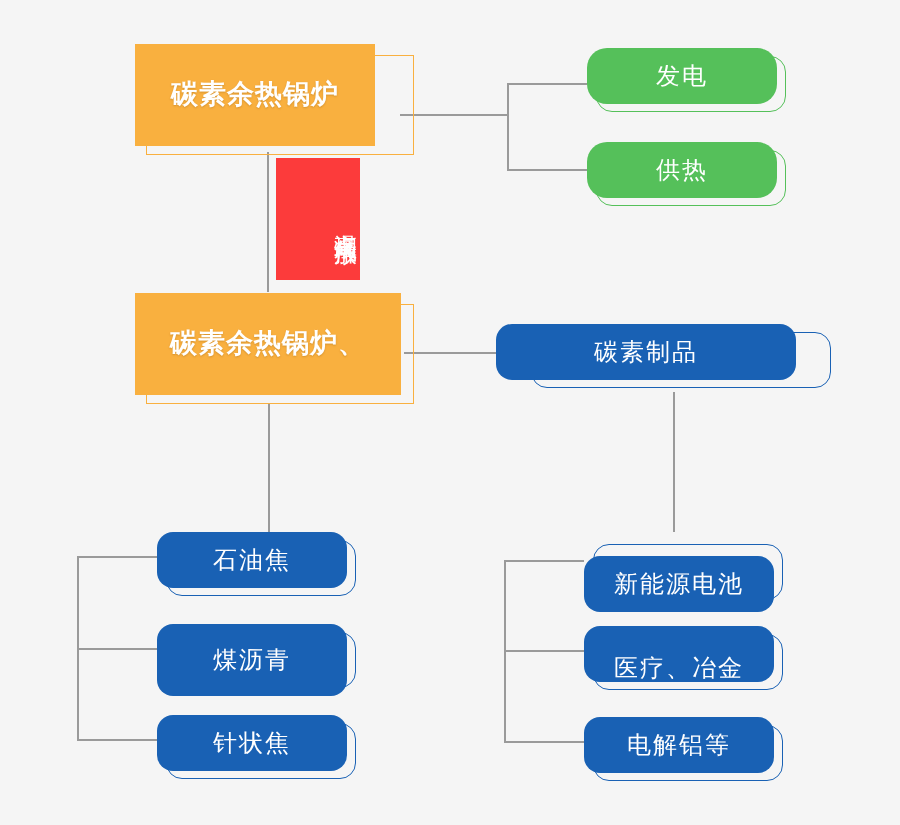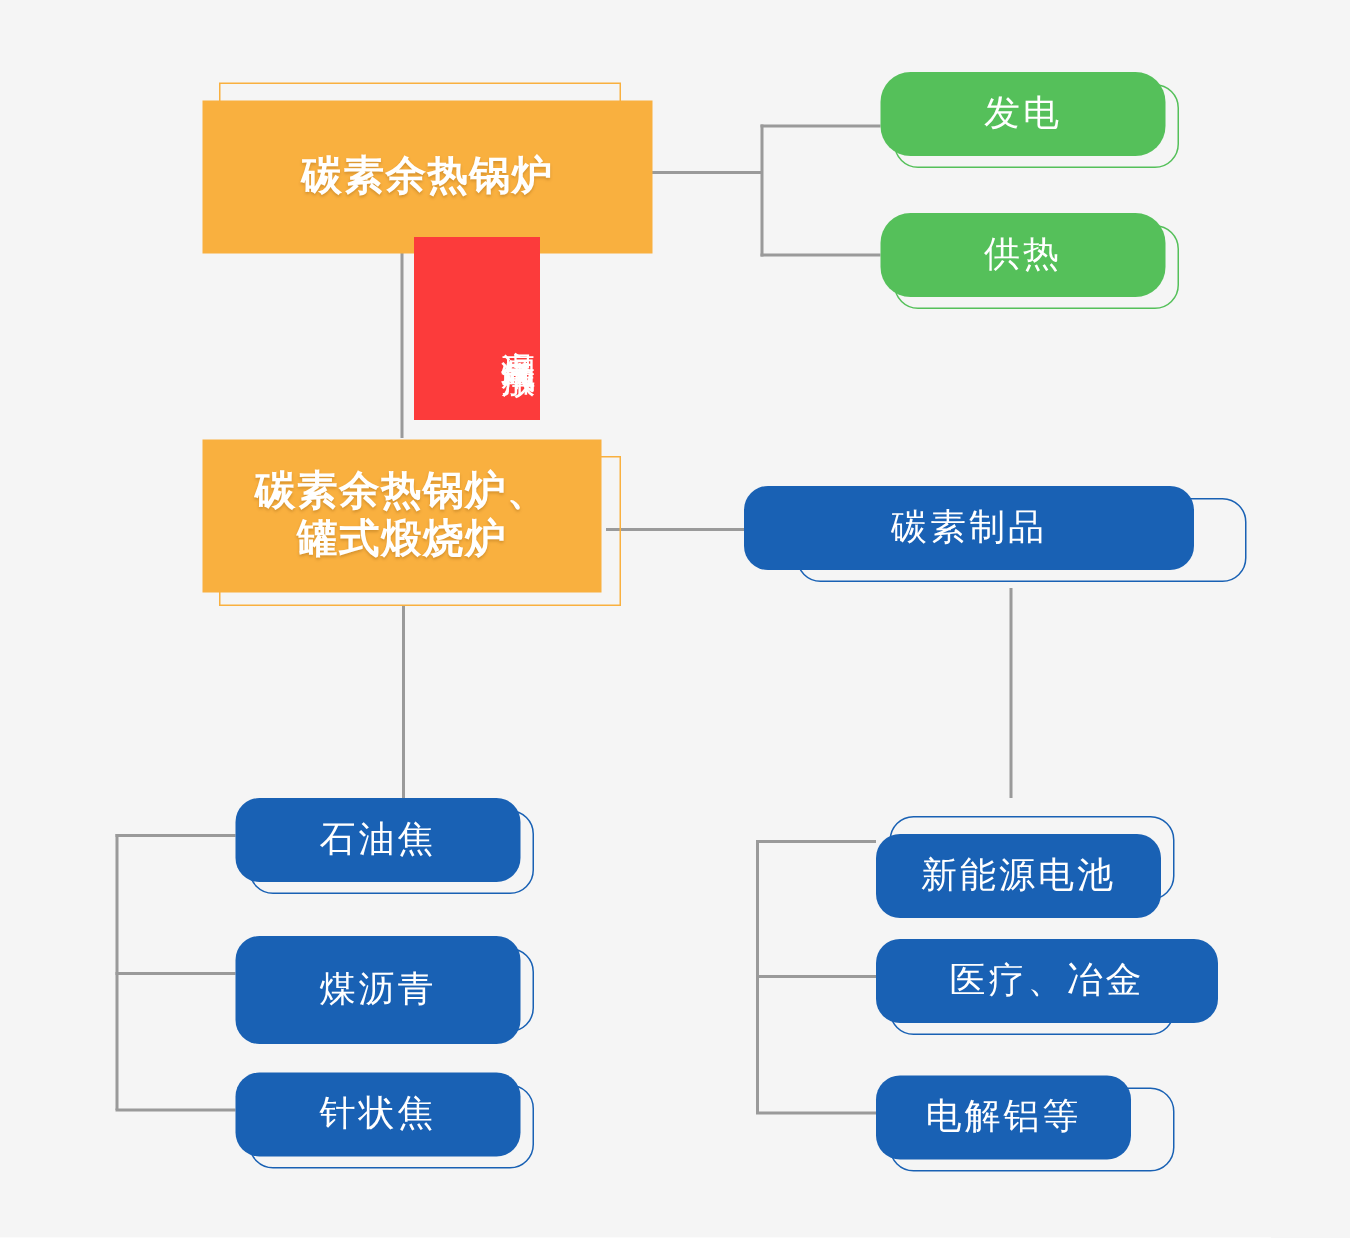--- a/index.html
+++ b/index.html
@@ -118,33 +118,32 @@
   <div class="line h" style="left:77px; top:648px; width:80px;"></div>
   <div class="line h" style="left:77px; top:739px; width:80px;"></div>
 
   <div class="line v" style="left:673px; top:392px; height:140px;"></div>
   <div class="line v" style="left:504px; top:560px; height:182px;"></div>
   <div class="line h" style="left:504px; top:560px; width:80px;"></div>
   <div class="line h" style="left:504px; top:650px; width:80px;"></div>
   <div class="line h" style="left:504px; top:741px; width:80px;"></div>
 
   <div class="ghost ghost-orange" style="left:146px; top:55px; width:268px; height:100px;"></div>
-  <div class="node orange" style="left:135px; top:44px; width:300px; height:102px;margin-top:23px;">
+  <div class="node orange" style="left:135px; top:44px; width:240px; height:102px;">
     <span class="label">碳素余热锅炉</span>
   </div>
 
   <div class="node red" style="left:276px; top:158px; width:84px; height:122px;">
     <span class="label">高温烟气排放</span>
   </div>
 
   <div class="ghost ghost-orange" style="left:146px; top:304px; width:268px; height:100px;"></div>
   <div class="node orange" style="left:135px; top:293px; width:266px; height:102px;">
     <span class="label">
       <span>碳素余热锅炉、</span><br>
-      <span>罐式煅烧炉</span>
     </span>
   </div>
 
   <div class="ghost ghost-blue" style="left:531px; top:332px; width:300px; height:56px;"></div>
   <div class="node blue" style="left:496px; top:324px; width:300px; height:56px;">
     <span class="label">碳素制品</span>
   </div>
 
   <div class="ghost ghost-green" style="left:596px; top:56px; width:190px; height:56px;"></div>
   <div class="node green" style="left:587px; top:48px; width:190px; height:56px;">
@@ -170,22 +169,22 @@
   <div class="node blue" style="left:157px; top:715px; width:190px; height:56px;">
     <span class="label">针状焦</span>
   </div>
 
   <div class="ghost ghost-blue" style="left:593px; top:544px; width:190px; height:56px;"></div>
   <div class="node blue" style="left:584px; top:536px; width:190px; height:56px;margin-top:20px;">
     <span class="label">新能源电池</span>
   </div>
 
   <div class="ghost ghost-blue" style="left:593px; top:634px; width:190px; height:56px;"></div>
-  <div class="node blue" style="left:584px; top:626px; width:228px; height:56px;">
+  <div class="node blue" style="left:584px; top:626px; width:190px; height:56px;align-items:flex-end;">
     <span class="label">医疗、冶金</span>
   </div>
 
   <div class="ghost ghost-blue" style="left:593px; top:725px; width:190px; height:56px;"></div>
-  <div class="node blue" style="left:584px; top:717px; width:170px; height:56px;">
+  <div class="node blue" style="left:584px; top:717px; width:190px; height:56px;">
     <span class="label">电解铝等</span>
   </div>
 
 </div>
 
 </body></html>

